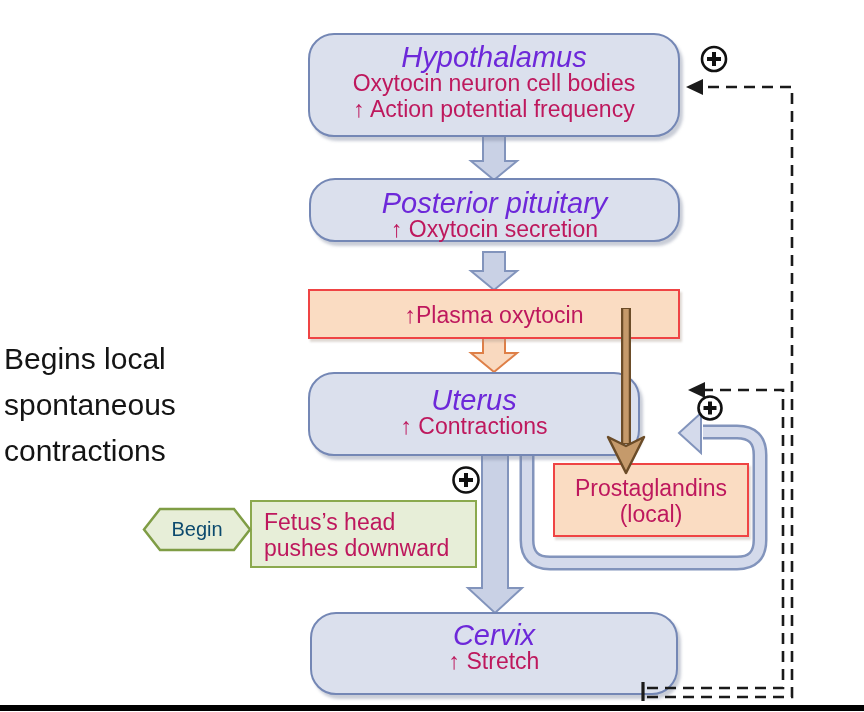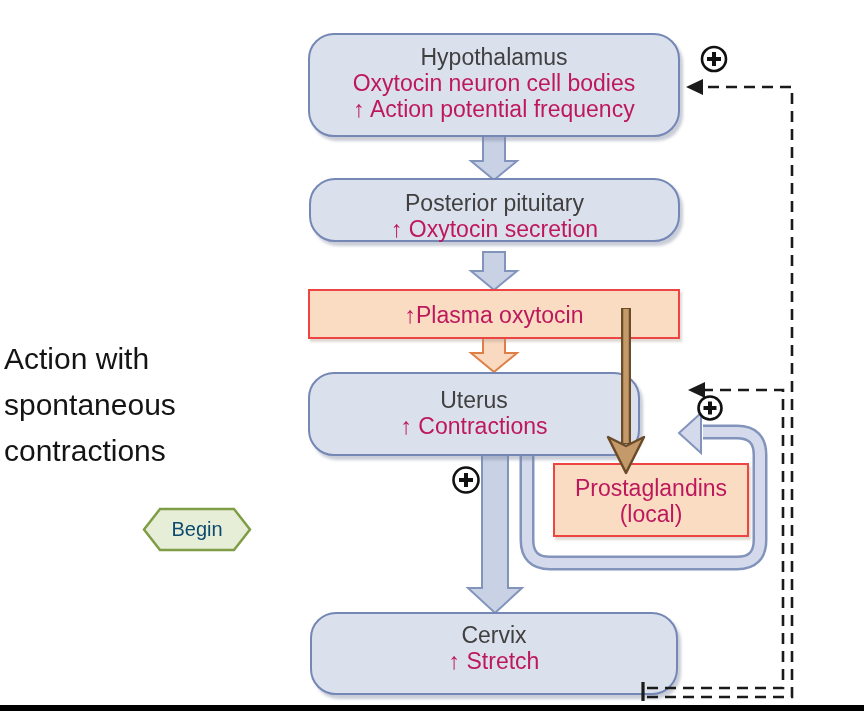--- a/index.html
+++ b/index.html
@@ -13,21 +13,21 @@
   .blue {
     background:#dbe0ed; border:2.5px solid #7487b5; border-radius:26px;
     box-shadow:3px 4px 3px rgba(120,130,155,.40);
   }
   .orange {
     background:#fadcc2; border:2px solid #ef4444;
     box-shadow:2px 3px 2px rgba(165,150,135,.35);
   }
   .green  { background:#e7eed8; border:2px solid #8ba94e; }
 
-  .node .title { color:#404040; font-size:23px; line-height:26px; }
+  .node .title { font-style:italic; color:#6d28d9; font-size:29px; line-height:26px; }
   .node .line  { color:#be185d; font-size:23px; line-height:26px; }
 
   .annotation {
     position:absolute; left:4px; top:336px; width:300px;
     color:#141414; font-size:30px; line-height:46px; text-align:left;
   }
 
   .begin-hex { position:absolute; left:142px; top:506px; width:110px; height:47px; }
   .begin-hex svg { position:absolute; left:0; top:0; }
   .begin-label {
@@ -52,21 +52,21 @@
     <polygon points="483,338 505,338 505,353 517,353 494,372 471,353 483,353" fill="#f9d9bf" stroke="#de7f47" stroke-width="2"></polygon>
 
     <polygon points="482,452 508,452 508,588 522,588 495,613 468,588 482,588" fill="#c9d1e5" stroke="#8294bc" stroke-width="2"></polygon>
 
     <path d="M527,454 V540 Q527,563 550,563 H737 Q760,563 760,540 V455 Q760,432 737,432 H703" fill="none" stroke="#8294bc" stroke-width="15"></path>
     <path d="M527,454 V540 Q527,563 550,563 H737 Q760,563 760,540 V455 Q760,432 737,432 H703" fill="none" stroke="#d4daeb" stroke-width="10"></path>
     <polygon points="701,413 679,433 701,453" fill="#d4daeb" stroke="#8294bc" stroke-width="2"></polygon>
   </svg>
 
   <div class="annotation">
-    <div>Action with</div>
+    <div>Begins local</div>
     <div>spontaneous</div>
     <div>contractions</div>
   </div>
 
   <div class="node blue" style="left:308px;top:33px;width:372px;height:104px;padding-top:9px">
     <div class="title">Hypothalamus</div>
     <div class="line">Oxytocin neuron cell bodies</div>
     <div class="line">↑ Action potential frequency</div>
   </div>
 
@@ -87,20 +87,24 @@
   <div class="node orange" style="left:553px;top:463px;width:196px;height:74px;padding-top:10px">
     <div class="line">Prostaglandins</div>
     <div class="line">(local)</div>
   </div>
 
   <div class="node blue" style="left:310px;top:612px;width:368px;height:83px;padding-top:8px">
     <div class="title">Cervix</div>
     <div class="line">↑ Stretch</div>
   </div>
 
+  <div class="node green fetus" style="left:250px;top:500px;width:227px;height:68px">
+    <div class="line">Fetus’s head</div>
+    <div class="line">pushes downward</div>
+  </div>
 
   <div class="begin-hex">
     <svg width="110" height="47" viewBox="0 0 110 47">
       <polygon points="2,23.5 18,3 92,3 108,23.5 92,44 18,44" fill="#e7eed8" stroke="#7f9d45" stroke-width="2.5"></polygon>
     </svg>
     <span class="begin-label">Begin</span>
   </div>
 
   <svg class="layer">
 

